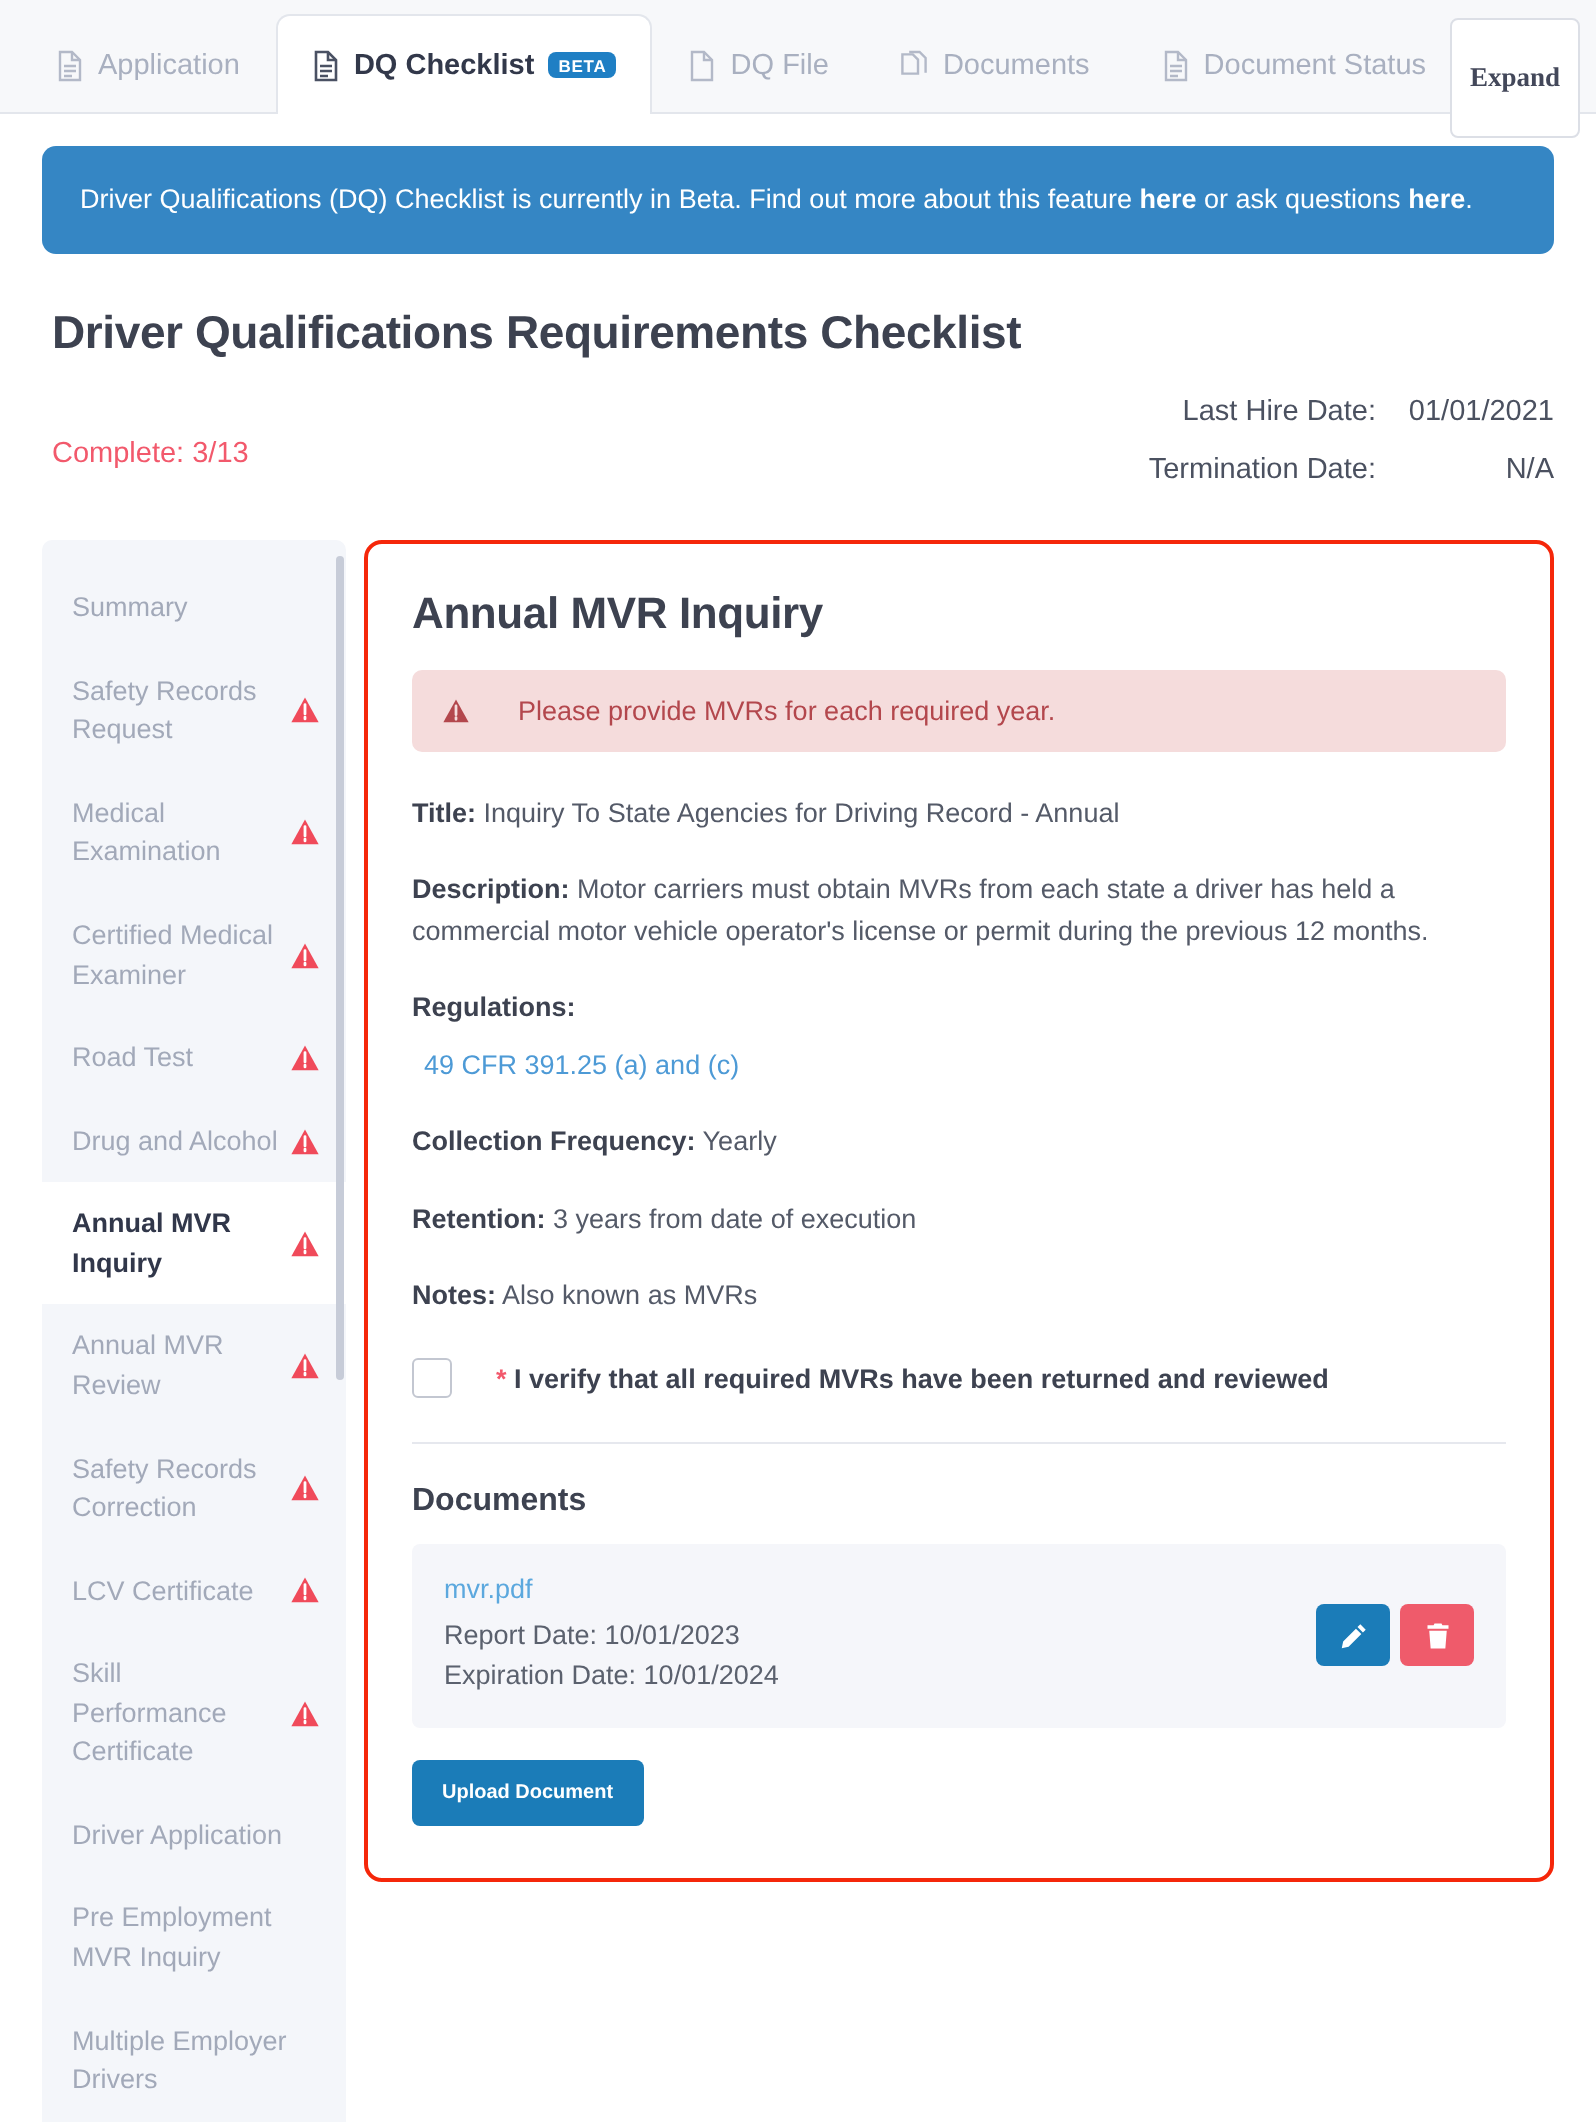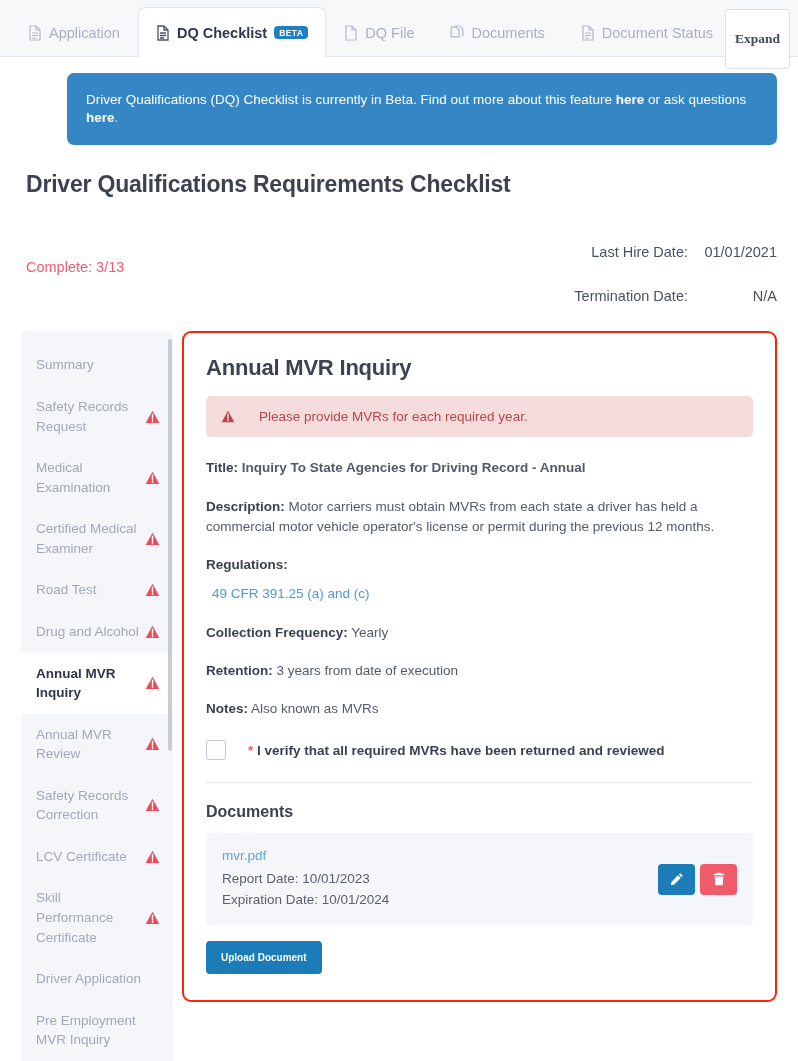--- a/index.html
+++ b/index.html
@@ -79,21 +79,20 @@
     padding: 16px 21px 0 21px;
   }
 
   .notice {
     background: #3586c4;
     color: #ffffff;
     border-radius: 7px;
     font-size: 13.5px;
     padding: 18px 19px;
     line-height: 1.35;
-    margin-left: 46px;
   }
   .notice a { color: #ffffff; font-weight: bold; text-decoration: none; }
 
   h1.page-title {
     font-size: 23px;
     font-weight: bold;
     color: #3d4250;
     margin: 26px 0 0 5px;
     letter-spacing: -.2px;
   }
@@ -107,21 +106,20 @@
   .complete {
     color: #f2596c;
     font-size: 14.5px;
   }
   .dates { font-size: 14.5px; color: #4b5160; }
   .dates .line {
     display: flex;
     justify-content: flex-end;
     gap: 7px;
     margin-bottom: 13px;
-    margin-top: 28px;
   }
   .dates .lbl { }
   .dates .val { min-width: 82px; text-align: right; }
 
   
   .content {
     display: flex;
     align-items: flex-start;
     margin-top: 14px;
     padding-bottom: 22px;
@@ -198,21 +196,21 @@
   }
   .alert-ico { width: 14px; height: 13px; flex: 0 0 auto; display:block; }
 
   .field {
     font-size: 13.5px;
     color: #545a68;
     line-height: 1.5;
     margin-top: 18px;
   }
   .field b { color: #3d4250; }
-  .field.first { margin-top: 21px; font-weight: bold; }
+  .field.first { margin-top: 21px; }
   .reg-link {
     display: block;
     color: #4d9ad6;
     font-size: 13.5px;
     text-decoration: none;
     margin: 9px 0 0 6px;
   }
 
   .verify {
     display: flex;

